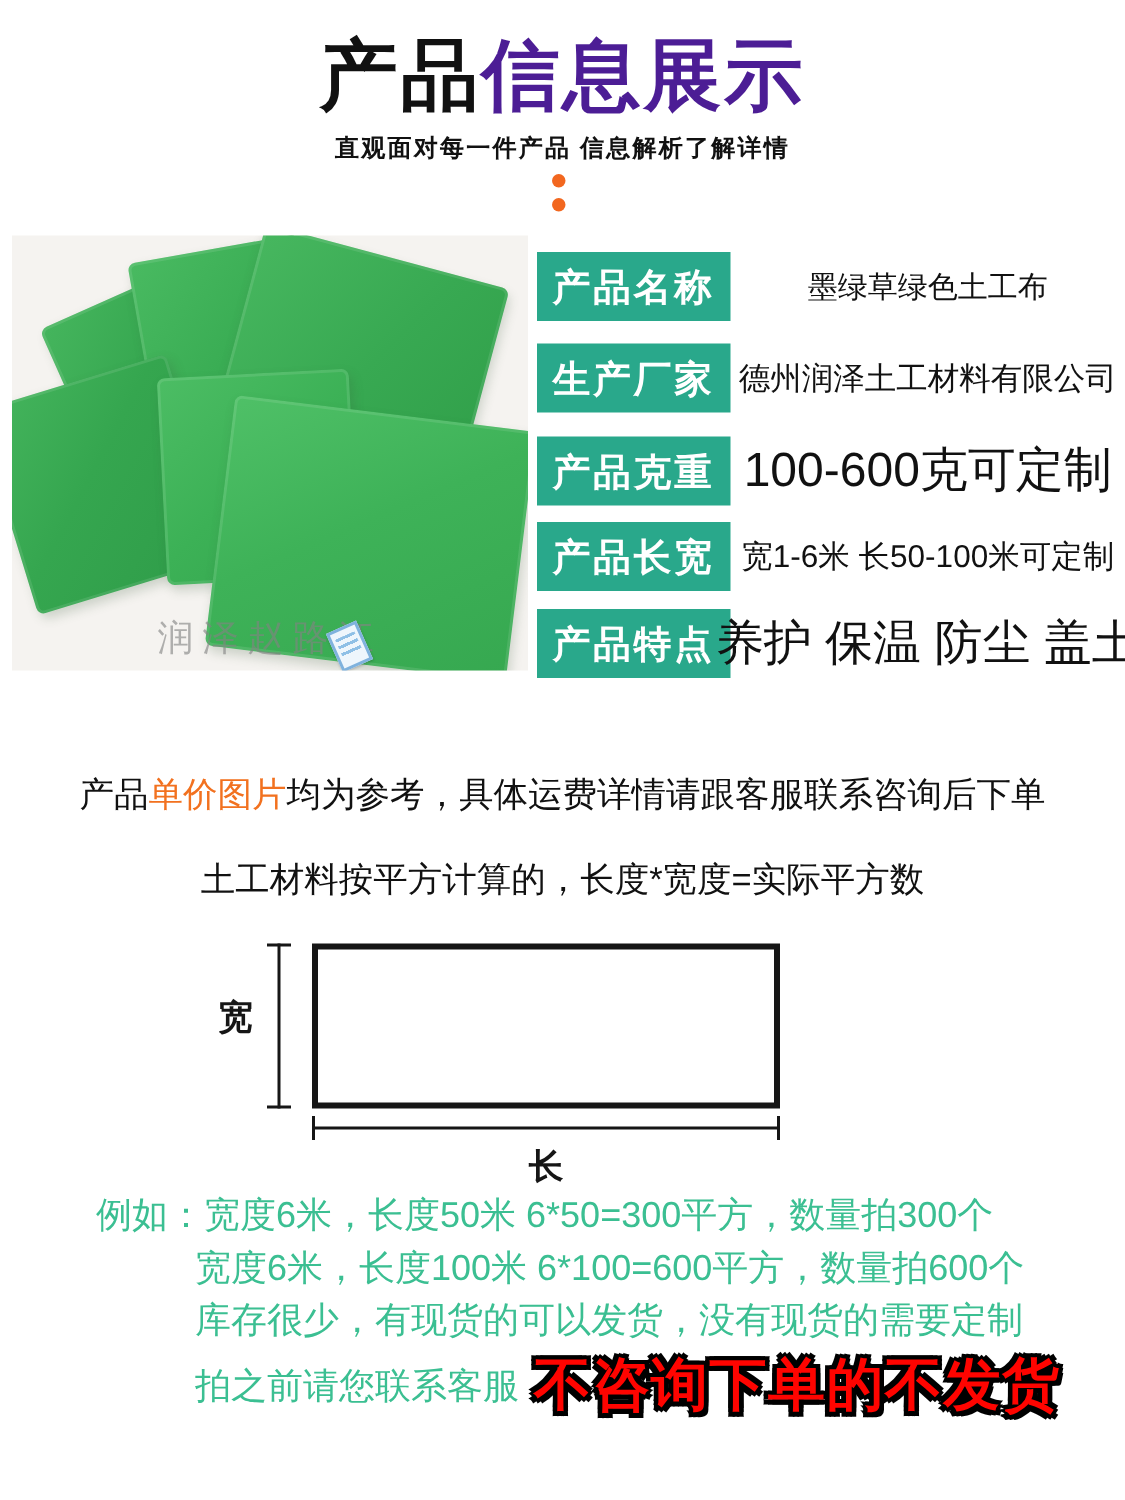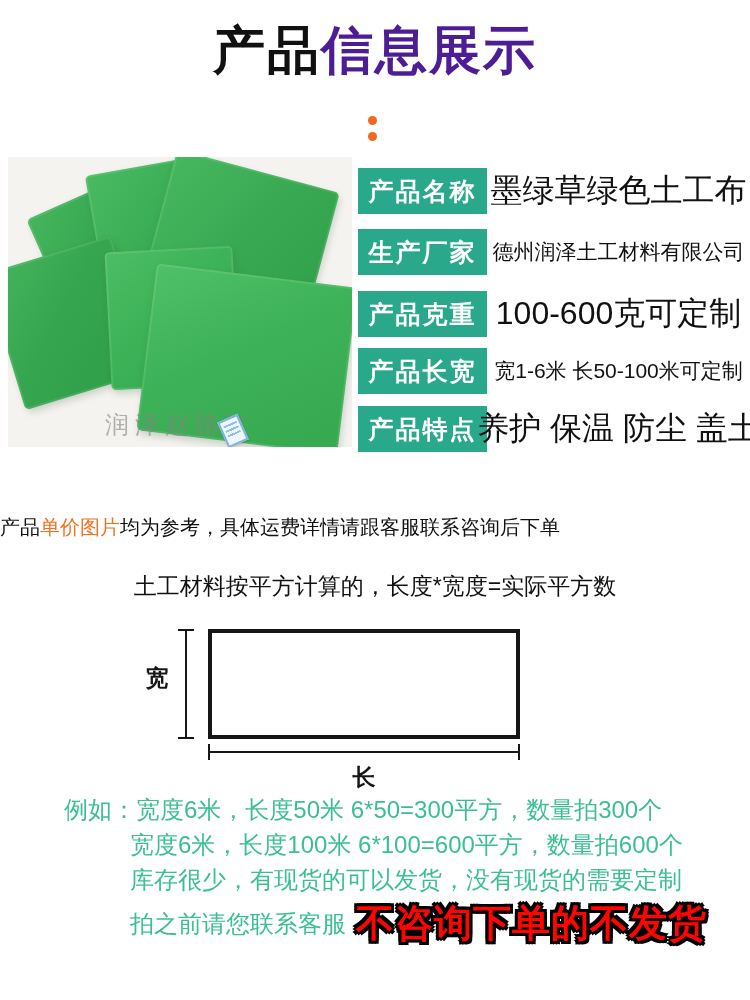--- a/index.html
+++ b/index.html
@@ -45,29 +45,29 @@
   .tag::after { content:""; position:absolute; left:2px; right:2px; top:4px; height:14px;
                 background:repeating-linear-gradient(180deg,#8fc0e6 0 2px,transparent 2px 5px); }
 
   
   .spec-row { position:absolute; left:358px; width:392px; height:46px; }
   .spec-row .lbl { position:absolute; left:0; top:0; width:129px; height:46px;
                    background:#29a88b; color:#fff; font-size:25px; font-weight:bold;
                    letter-spacing:2px; display:flex; align-items:center; justify-content:center;text-align:center; }
   .spec-row .val { position:absolute; left:129px; top:0; width:263px; height:46px;
                    display:flex; align-items:center; justify-content:center;
-                   color:#111; font-size:32px; white-space:nowrap; }
+                   color:#111; font-size:20px; white-space:nowrap; }
   .r1 { top:168px; } .r2 { top:229px;text-decoration:underline; } .r3 { top:291px; } .r4 { top:348px; } .r5 { top:406px; }
   .r2 .val { font-size:21px; }
   .r4 .val { font-size:21px; }
   .r3 .val, .r5 .val { font-size:32px; }
 
   
-  .notice1 { position:absolute; top:514px; left:0; width:750px; text-align:left;
-             font-size:20px; color:#111; }
+  .notice1 { position:absolute; top:514px; left:0; width:750px; text-align:center;
+             font-size:23px; color:#111; }
   .notice1 .hl { color:#f2711f; }
   .notice2 { position:absolute; top:571px; left:0; width:750px; text-align:center;
              font-size:23px; color:#111; }
 
   
   .diag-rect { position:absolute; left:208px; top:629px; width:312px; height:110px;
                border:4px solid #161616; background:#fff; }
   .vdim { position:absolute; left:178px; top:629px; width:16px; height:110px; }
   .vdim .cap { position:absolute; left:0; width:16px; height:2px; background:#161616; }
   .vdim .cap.top { top:0; } .vdim .cap.bot { bottom:0; }
@@ -94,20 +94,21 @@
                          -3px 3px 0 #000, 0 3px 0 #000, 3px 3px 0 #000; }
 </style>
 </head>
 <body>
 
 <div class="page">
 
   <div class="title">
     <span class="t-black">产品</span><span class="t-green">信息展示</span>
   </div>
+  <div class="subtitle">直观面对每一件产品 信息解析了解详情</div>
   <div class="dot dot1"></div>
   <div class="dot dot2"></div>
 
   <div class="photo">
     <div class="fab p1"></div>
     <div class="fab p2"></div>
     <div class="fab p3"></div>
     <div class="fab p4"></div>
     <div class="fab p5"></div>
     <div class="fab p6"></div>

